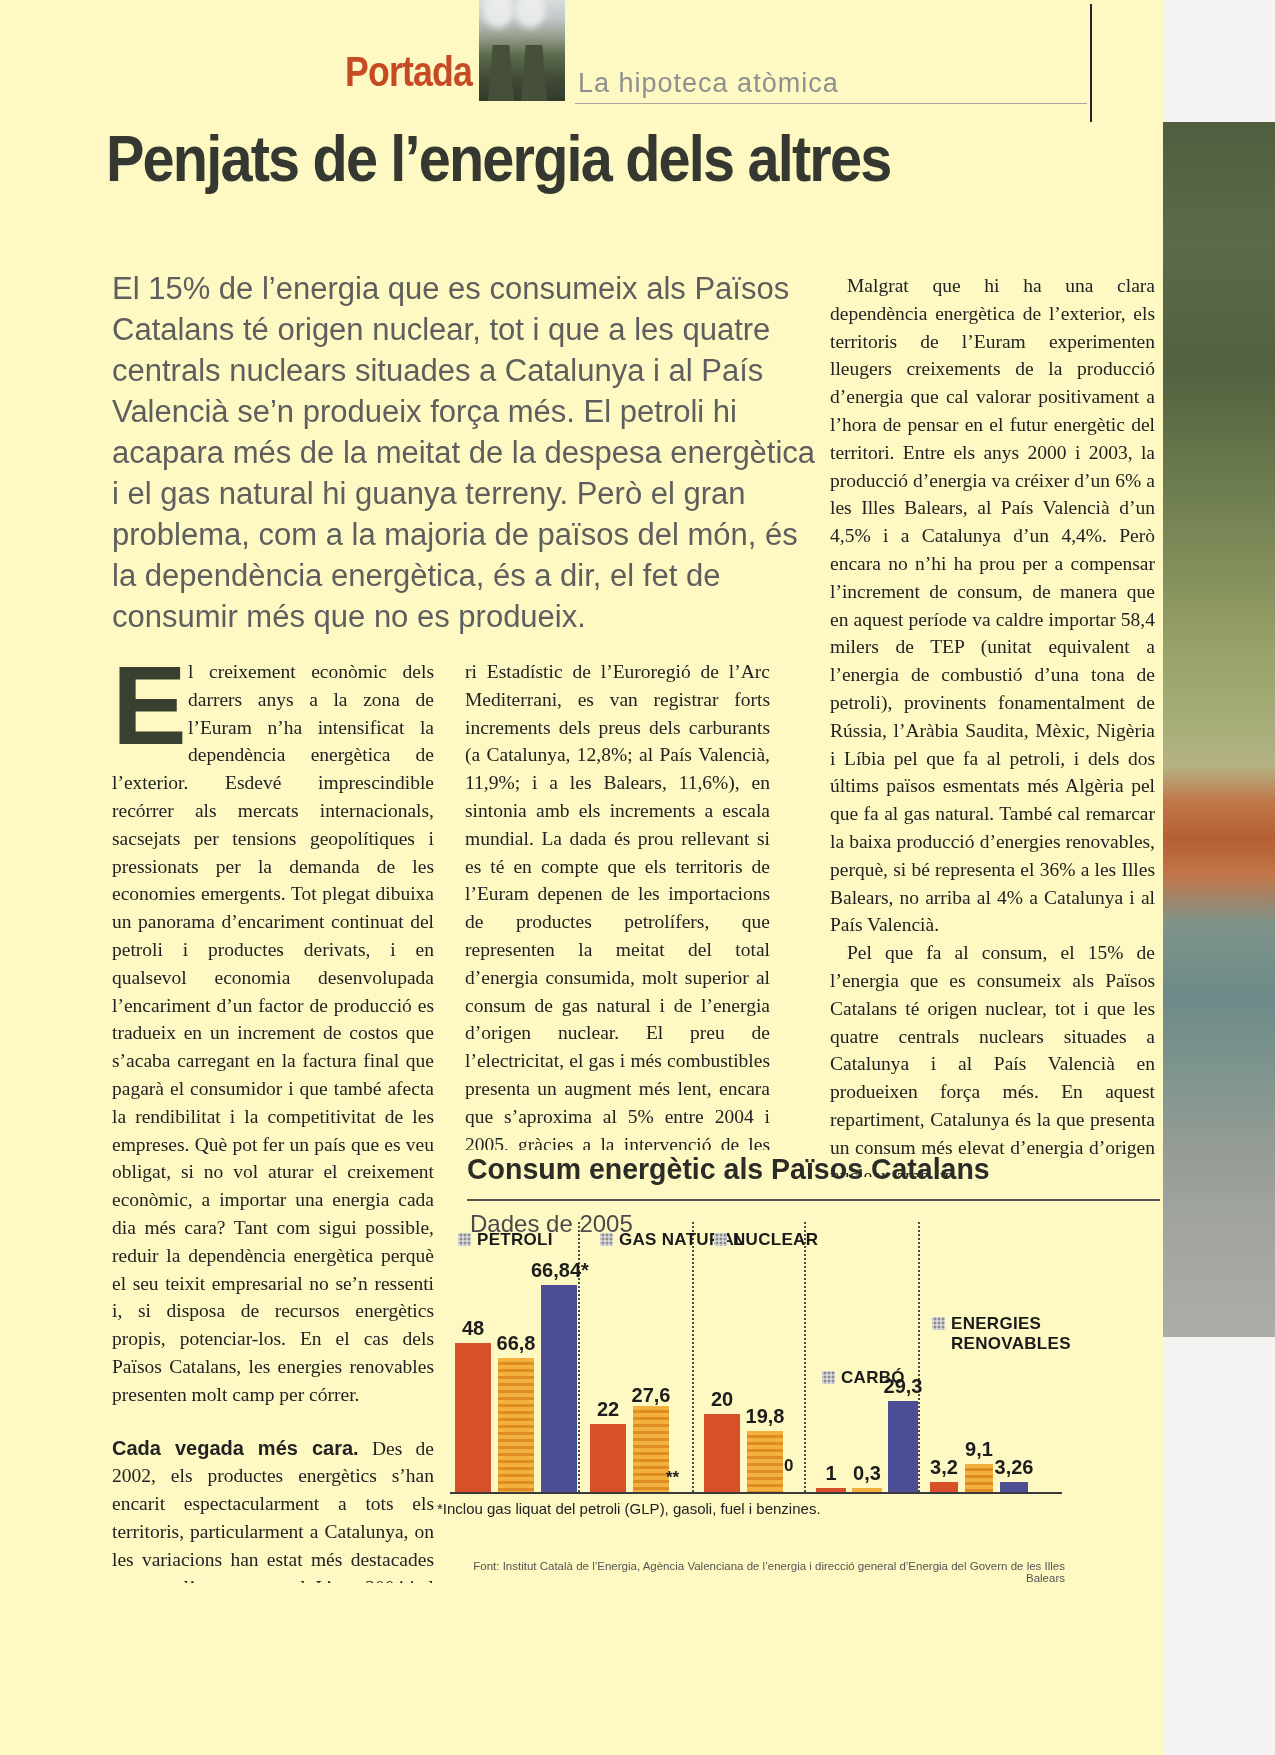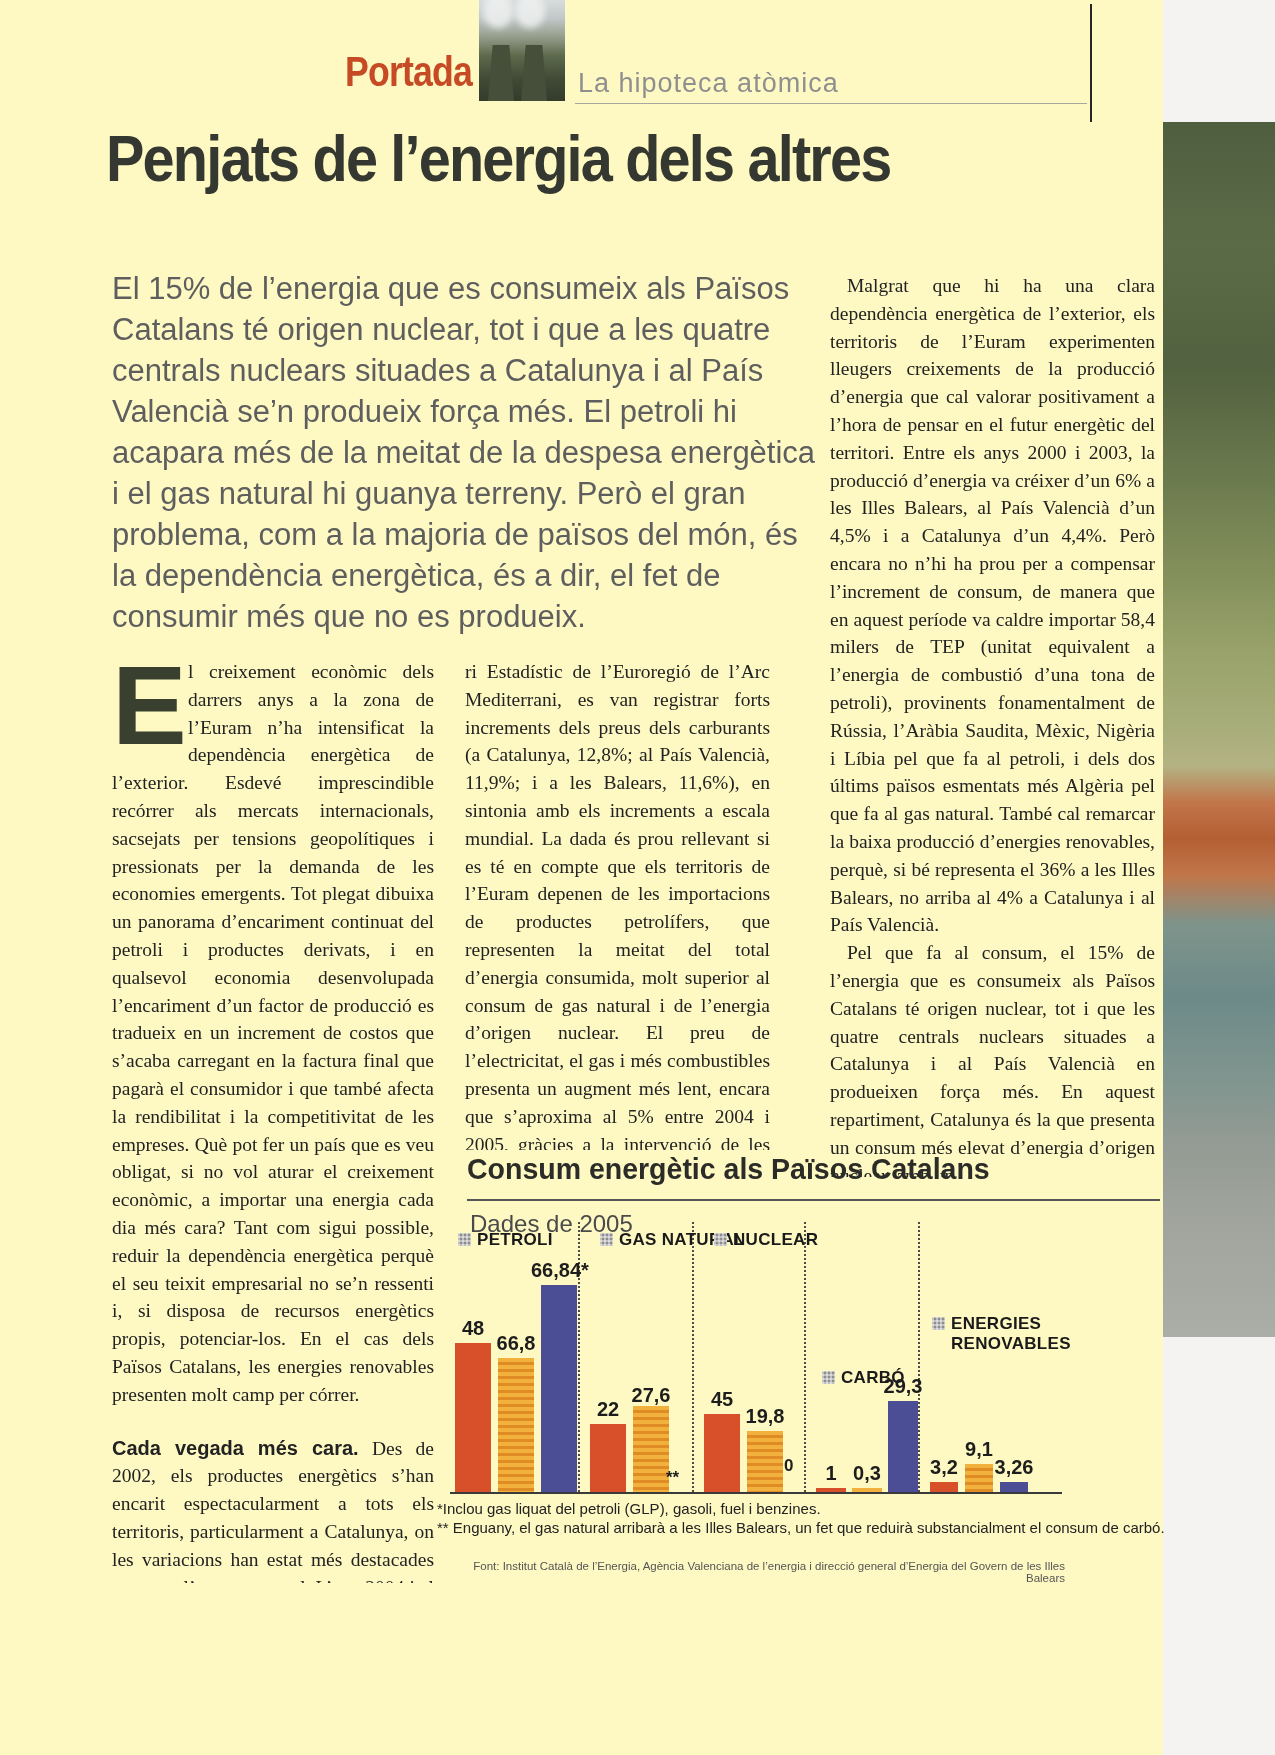--- a/index.html
+++ b/index.html
@@ -106,21 +106,20 @@
     <p>Malgrat que hi ha una clara dependència energètica de l’exterior, els territoris de l’Euram experimenten lleugers creixements de la producció d’energia que cal valorar positivament a l’hora de pensar en el futur energètic del territori. Entre els anys 2000 i 2003, la producció d’energia va créixer d’un 6% a les Illes Balears, al País Valencià d’un 4,5% i a Catalunya d’un 4,4%. Però encara no n’hi ha prou per a compensar l’increment de consum, de manera que en aquest període va caldre importar 58,4 milers de TEP (unitat equivalent a l’energia de combustió d’una tona de petroli), provinents fonamentalment de Rússia, l’Aràbia Saudita, Mèxic, Nigèria i Líbia pel que fa al petroli, i dels dos últims països esmentats més Algèria pel que fa al gas natural. També cal remarcar la baixa producció d’energies renovables, perquè, si bé representa el 36% a les Illes Balears, no arriba al 4% a Catalunya i al País Valencià.</p>
     <p>Pel que fa al consum, el 15% de l’energia que es consumeix als Països Catalans té origen nuclear, tot i que les quatre centrals nuclears situades a Catalunya i al País Valencià en produeixen força més. En aquest repartiment, Catalunya és la que presenta un consum més elevat d’energia d’origen nuclear, amb un</p>
   </div>
 
   <div class="chart-title">Consum energètic als Països Catalans</div>
   <div class="chart-rule"></div>
   <div class="chart-subtitle">Dades de 2005</div>
   <div id="chart-canvas"></div>
   <div class="baseline"></div>
   <div class="footnote fn1">*Inclou gas liquat del petroli (GLP), gasoli, fuel i benzines.</div>
-  <div class="footnote fn2">** Enguany, el gas natural arribarà a les Illes Balears, un fet que reduirà substancialment el consum de carbó.</div>
   <div class="source">Font: Institut Català de l’Energia, Agència Valenciana de l’energia i direcció general d’Energia del Govern de les Illes Balears</div>
 
 
 <div class="sep" style="left: 578px;"></div>
     <div class="sep" style="left: 692px;"></div>
     <div class="sep" style="left: 804px;"></div>
     <div class="sep" style="left: 918px;"></div>
     <div class="group-label" style="left: 458px; top: 1230px;"><span class="sq"></span>PETROLI</div>
     <div class="group-label" style="left: 600px; top: 1230px;"><span class="sq"></span>GAS NATURAL</div>
     <div class="group-label" style="left: 714px; top: 1230px;"><span class="sq"></span>NUCLEAR</div>
@@ -131,21 +130,21 @@
     <div class="bar" style="left: 498px; top: 1358px; width: 36px; height: 134px; background: repeating-linear-gradient(rgb(242, 176, 60) 0px, rgb(242, 176, 60) 4px, rgb(224, 140, 36) 4px, rgb(224, 140, 36) 7px);"></div>
     <div class="bar-label" style="left: 488px; top: 1332px; width: 56px;">66,8</div>
     <div class="bar" style="left: 541px; top: 1285px; width: 36px; height: 207px; background: rgb(75, 78, 149);"></div>
     <div class="bar-label" style="left: 531px; top: 1259px; width: 56px;">66,84*</div>
     <div class="bar" style="left: 590px; top: 1424px; width: 36px; height: 68px; background: rgb(216, 80, 42);"></div>
     <div class="bar-label" style="left: 580px; top: 1398px; width: 56px;">22</div>
     <div class="bar" style="left: 633px; top: 1406px; width: 36px; height: 86px; background: repeating-linear-gradient(rgb(242, 176, 60) 0px, rgb(242, 176, 60) 4px, rgb(224, 140, 36) 4px, rgb(224, 140, 36) 7px);"></div>
     <div class="bar-label" style="left: 623px; top: 1384px; width: 56px;">27,6</div>
     <div class="bar-note" style="left: 666px; top: 1468px;">**</div>
     <div class="bar" style="left: 704px; top: 1414px; width: 36px; height: 78px; background: rgb(216, 80, 42);"></div>
-    <div class="bar-label" style="left: 694px; top: 1388px; width: 56px;">45</div>
+    <div class="bar-label" style="left: 694px; top: 1388px; width: 56px;">20</div>
     <div class="bar" style="left: 747px; top: 1431px; width: 36px; height: 61px; background: repeating-linear-gradient(rgb(242, 176, 60) 0px, rgb(242, 176, 60) 4px, rgb(224, 140, 36) 4px, rgb(224, 140, 36) 7px);"></div>
     <div class="bar-label" style="left: 737px; top: 1405px; width: 56px;">19,8</div>
     <div class="bar-note" style="left: 784px; top: 1456px;">0</div>
     <div class="bar" style="left: 816px; top: 1488px; width: 30px; height: 4px; background: rgb(216, 80, 42);"></div>
     <div class="bar-label" style="left: 806px; top: 1462px; width: 50px;">1</div>
     <div class="bar" style="left: 852px; top: 1488px; width: 30px; height: 4px; background: repeating-linear-gradient(rgb(242, 176, 60) 0px, rgb(242, 176, 60) 4px, rgb(224, 140, 36) 4px, rgb(224, 140, 36) 7px);"></div>
     <div class="bar-label" style="left: 842px; top: 1462px; width: 50px;">0,3</div>
     <div class="bar" style="left: 888px; top: 1401px; width: 30px; height: 91px; background: rgb(75, 78, 149);"></div>
     <div class="bar-label" style="left: 878px; top: 1375px; width: 50px;">29,3</div>
     <div class="bar" style="left: 930px; top: 1482px; width: 28px; height: 10px; background: rgb(216, 80, 42);"></div>

